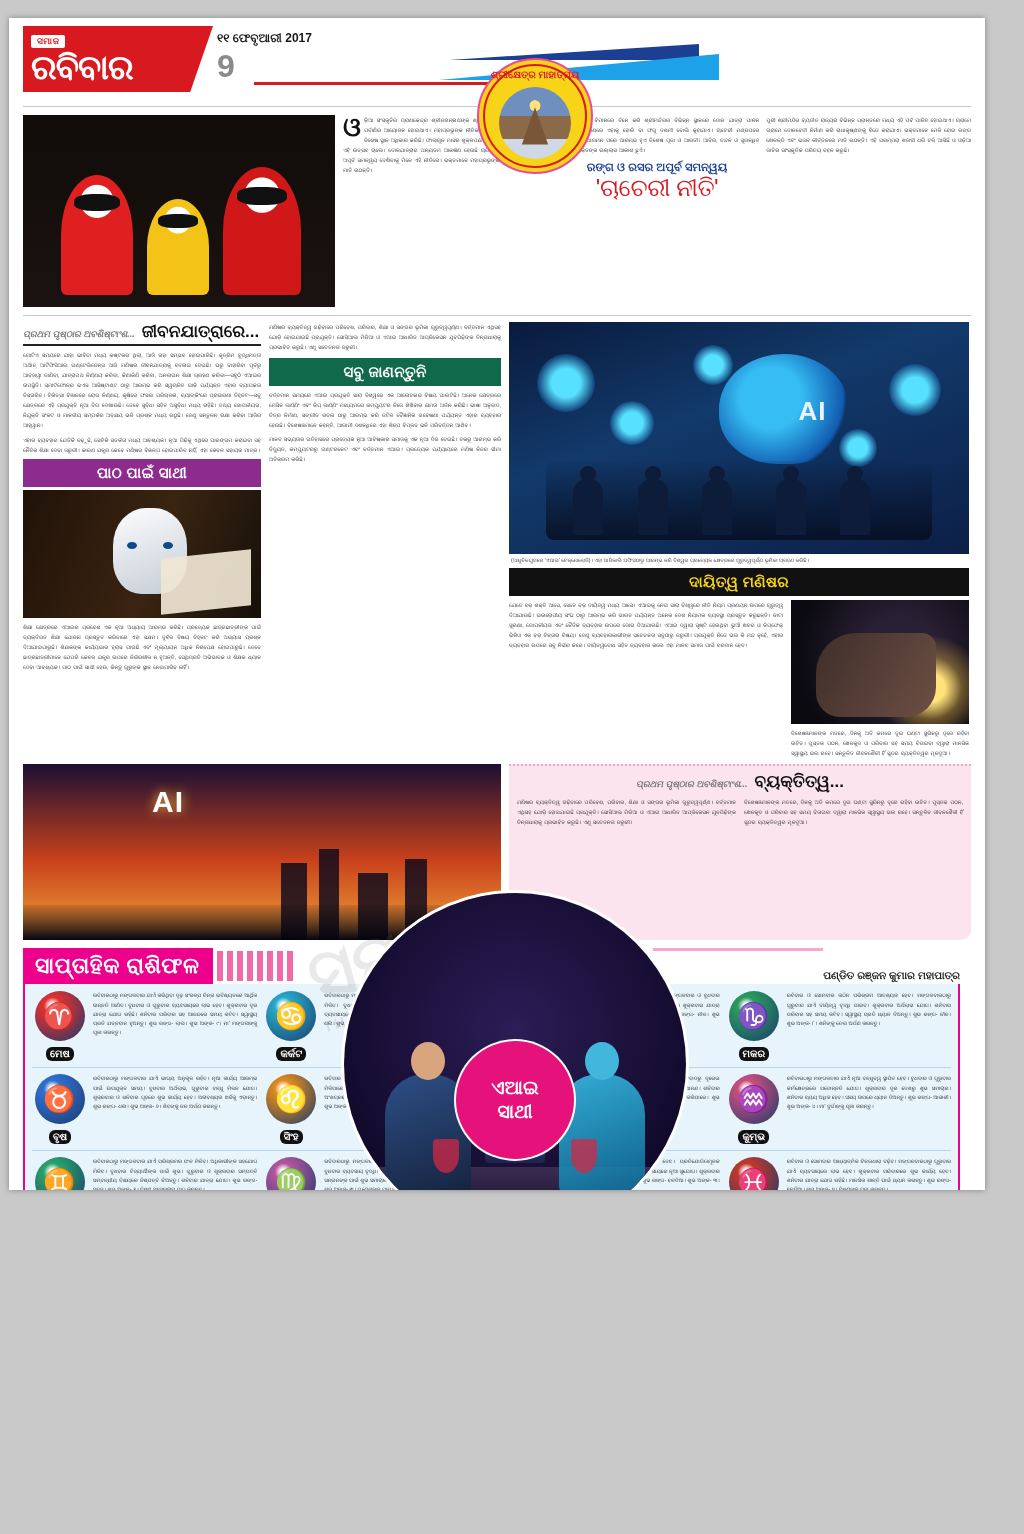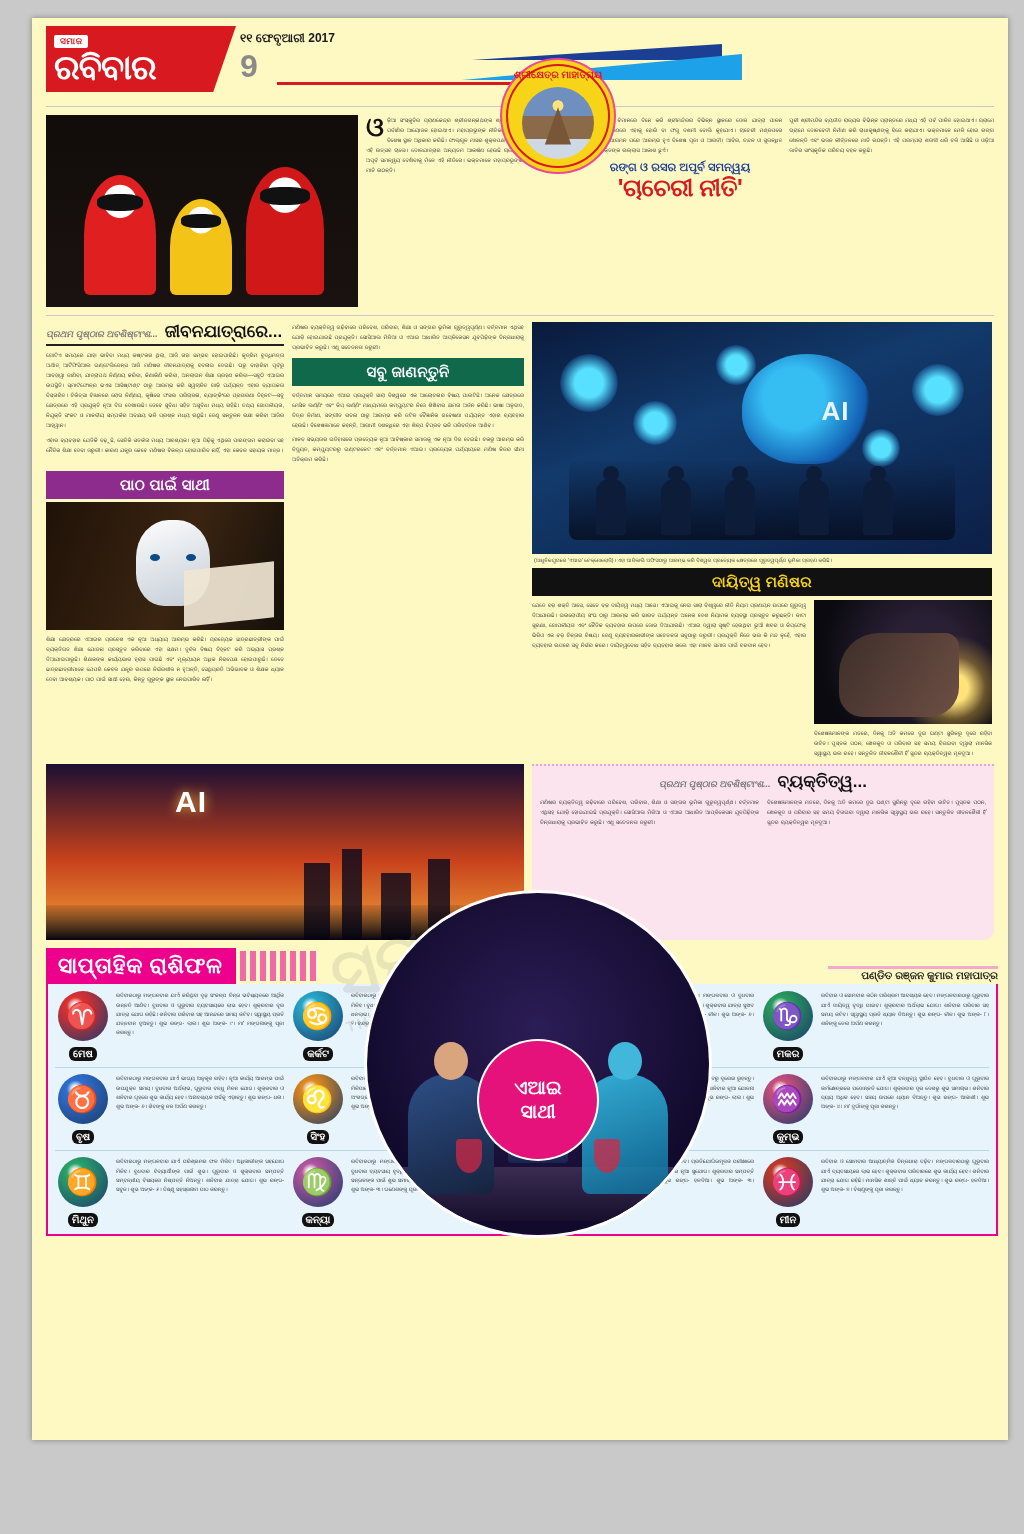--- a/index.html
+++ b/index.html
@@ -4,23 +4,23 @@
 <style>
   * { box-sizing: border-box; margin: 0; padding: 0; }
   body {
     width: 1024px; height: 1534px;
     background: #c9c9c9;
     font-family: "Liberation Sans", sans-serif;
     overflow: hidden;
   }
   .page {
     position: absolute;
-    left: 32px; top: 18px;
-    width: 976px; height: 1422px;
-    background: #fef9c3;
+    left: 9px; top: 18px;
+    width: 976px; height: 1172px;
+    background: #ffffff;
     box-shadow: 0 0 6px rgba(0,0,0,.35);
     overflow: hidden;
   }
 
   
   .masthead { position: relative; height: 88px; }
   .logo-block {
     position: absolute; left: 14px; top: 8px;
     width: 190px; height: 66px;
     background: #d8191f;
@@ -141,21 +141,21 @@
     width: 64%; height: 14%; background: #111; border-radius: 40%;
   }
   .lead-cols { flex: 1; display: flex; gap: 7px; }
   .lead-col { flex: 1; }
   .dropcap {
     float: left; font-size: 26px; line-height: .8; font-weight: bold;
     color: #111; margin: 2px 3px 0 0;
   }
   .headline-box { text-align: center; margin: 6px 0 21px 0; }
   .headline-sub { font-size: 11.5px; font-weight: bold; color: #1c3f94; }
-  .headline-main { font-size: 24px; font-weight: bold; color: #d8191f; letter-spacing: -.5px; }
+  .headline-main { font-size: 24px; font-weight: normal; color: #d8191f; letter-spacing: -.5px; }
 
   
   .mid { display: flex; gap: 8px; padding: 6px 14px 0 14px; position: relative; }
   .col-a { width: 238px; }
   .col-b { width: 232px; }
   .col-c { width: 460px; }
 
   .sec-head-row { display: flex; align-items: baseline; gap: 7px; border-bottom: 2px solid #222; padding-bottom: 2px; }
 
   .ai-photo {
@@ -263,21 +263,21 @@
 
   
   .bottom-strip { display: flex; gap: 8px; padding: 6px 14px 0 14px; }
   .pink-panel {
     background: #fbe4ee; border-radius: 0 0 10px 10px;
     border-top: 2px dotted #e9a9c6;
     padding: 6px 8px 8px 8px;
   }
 
   
-  .horo-wrap { padding: 8px 10px 10px 14px; }
+  .horo-wrap { padding: 8px 25px 10px 14px; }
   .horo-bar { position: relative; height: 36px; display: flex; align-items: stretch; }
   .horo-title {
     background: #ec008c; color: #ffffff; font-weight: bold;
     font-size: 22px; padding: 3px 14px 3px 12px;
     display: flex; align-items: center; letter-spacing: .5px;
   }
   .horo-stripes { display: flex; gap: 4px; align-items: center; margin-left: 4px; }
   .horo-stripes i { display: block; width: 6px; height: 30px; background: #f06aaa; }
   .horo-byline {
     margin-left: auto; align-self: flex-end;
@@ -362,21 +362,21 @@
   <div class="mid">
 
     <div class="col-a">
       <div class="sec-head-row">
         <span class="kicker">ପ୍ରଥମ ପୃଷ୍ଠାର ଅବଶିଷ୍ଟାଂଶ...</span>
         <span class="kicker-head">ଜୀବନଯାତ୍ରାରେ...</span>
       </div>
       <p class="body-text" style="margin-top:4px">ଗୋଟିଏ ସମୟରେ ଯାହା ଭାବିବା ମଧ୍ୟ କଷ୍ଟକର ଥିଲା, ଆଜି ତାହା ସମ୍ଭବ ହୋଇପାରିଛି। କୃତ୍ରିମ ବୁଦ୍ଧିମତ୍ତା ଅର୍ଥାତ୍ ଆର୍ଟିଫିସିଆଲ ଇଣ୍ଟେଲିଜେନ୍ସ ଆଜି ମଣିଷର ଜୀବନଯାତ୍ରାକୁ ବଦଳାଇ ଦେଇଛି। ଘରୁ ବାହାରିବା ପୂର୍ବରୁ ଆବହାୱା ଜାଣିବା, ଯାତ୍ରାପଥ ନିର୍ଣ୍ଣୟ କରିବା, କିଣାକିଣି କରିବା, ଅନଲାଇନ ଶିକ୍ଷା ଗ୍ରହଣ କରିବା—ସବୁଠି ଏଆଇର ଉପସ୍ଥିତି। ସ୍ମାର୍ଟଫୋନ୍‌ର ଭଏସ ଆସିଷ୍ଟାଣ୍ଟ ଠାରୁ ଆରମ୍ଭ କରି ସ୍ୱଚାଳିତ ଗାଡ଼ି ପର୍ଯ୍ୟନ୍ତ ଏହାର ବ୍ୟାପକତା ବିସ୍ତାରିତ। ଚିକିତ୍ସା ବିଜ୍ଞାନରେ ରୋଗ ନିର୍ଣ୍ଣୟ, କୃଷିରେ ଫସଲ ପରିଚାଳନା, ବ୍ୟାଙ୍କିଂରେ ପ୍ରତାରଣା ଚିହ୍ନଟ—ସବୁ କ୍ଷେତ୍ରରେ ଏହି ପ୍ରଯୁକ୍ତି ନୂଆ ଦିଗ ଦେଖାଉଛି। ତେବେ ସୁବିଧା ସହିତ ଅସୁବିଧା ମଧ୍ୟ ରହିଛି। ତଥ୍ୟ ଗୋପନୀୟତା, ନିଯୁକ୍ତି ସଂକଟ ଓ ମାନବୀୟ ସମ୍ପର୍କର ଅବକ୍ଷୟ ଭଳି ପ୍ରଶ୍ନ ମଧ୍ୟ ଉଠୁଛି। ତେଣୁ ସନ୍ତୁଳନ ରକ୍ଷା କରିବା ଆଜିର ଆହ୍ୱାନ।</p>
       <p class="body-text" style="margin-top:5px">ଏହାର ବ୍ୟବହାର ଯେତିକି ବଢ଼ୁଛି, ସେତିକି ସତର୍କତା ମଧ୍ୟ ଆବଶ୍ୟକ। ନୂଆ ପିଢ଼ିକୁ ଏଥିରେ ପାରଙ୍ଗମ କରାଇବା ସହ ନୈତିକ ଶିକ୍ଷା ଦେବା ଜରୁରୀ। କାରଣ ଯନ୍ତ୍ର କେବେ ମଣିଷର ବିକଳ୍ପ ହୋଇପାରିବ ନାହିଁ, ଏହା କେବଳ ସହାୟକ ମାତ୍ର।</p>
 
-      <div class="band" style="background:#8e2c8e;margin-top:16px">ପାଠ ପାଇଁ ସାଥୀ</div>
+      <div class="band" style="background:#8e2c8e;margin-top:4px">ପାଠ ପାଇଁ ସାଥୀ</div>
       <div class="book-photo" style="margin-top:3px">
         <div class="robot-head">
           <span class="robot-eye" style="left:14px"></span>
           <span class="robot-eye" style="right:14px"></span>
         </div>
         <div class="book-pg"></div>
       </div>
       <p class="body-text" style="margin-top:4px">ଶିକ୍ଷା କ୍ଷେତ୍ରରେ ଏଆଇର ପ୍ରବେଶ ଏକ ନୂଆ ଅଧ୍ୟାୟ ଆରମ୍ଭ କରିଛି। ପ୍ରତ୍ୟେକ ଛାତ୍ରଛାତ୍ରୀଙ୍କ ପାଇଁ ବ୍ୟକ୍ତିଗତ ଶିକ୍ଷା ଯୋଜନା ପ୍ରସ୍ତୁତ କରିବାରେ ଏହା ସକ୍ଷମ। ଦୁର୍ବଳ ବିଷୟ ଚିହ୍ନଟ କରି ଅଭ୍ୟାସ ପ୍ରଶ୍ନ ଦିଆଯାଇପାରୁଛି। ଶିକ୍ଷକଙ୍କ କାର୍ଯ୍ୟଭାର ହ୍ରାସ ପାଇଛି ଏବଂ ମୂଲ୍ୟାୟନ ଅଧିକ ନିରପେକ୍ଷ ହୋଇପାରୁଛି। ତେବେ ଛାତ୍ରଛାତ୍ରୀମାନେ ଯେପରି କେବଳ ଯନ୍ତ୍ର ଉପରେ ନିର୍ଭରଶୀଳ ନ ହୁଅନ୍ତି, ସେଥିପ୍ରତି ଅଭିଭାବକ ଓ ଶିକ୍ଷକ ଧ୍ୟାନ ଦେବା ଆବଶ୍ୟକ। ପାଠ ପାଇଁ ସାଥୀ ହେଉ, କିନ୍ତୁ ଗୁରୁଙ୍କ ସ୍ଥାନ ନେଇପାରିବ ନାହିଁ।</p>
     </div>
 
@@ -469,21 +469,21 @@
       <div class="horo-stripes">
         <i></i>
           <i></i>
         <i></i>
           <i></i>
         <i></i>
           <i></i>
         <i></i>
           <i></i>
       </div>
-      <div style="margin-left:auto;display:flex;flex-direction:column;justify-content:flex-end">
+      <div style="margin-left:auto;display:flex;flex-direction:row;justify-content:center">
         <div class="horo-byline-rule"></div>
         <div class="horo-byline">ପଣ୍ଡିତ ରଞ୍ଜନ କୁମାର ମହାପାତ୍ର</div>
       </div>
     </div>
 
     <div class="horo-grid" id="horo-grid">
         <div class="horo-cell">
           <div class="sign-col"><div class="sign-emblem" style="background: radial-gradient(circle at 35% 30%, rgb(255, 255, 255) 0px, rgb(255, 255, 255) 6%, rgb(224, 48, 48) 18%, rgb(27, 58, 107) 100%);">♈</div><span class="sign-name">ମେଷ</span></div>
           <div class="horo-text">ରବିବାରଠାରୁ ମଙ୍ଗଳବାର ଯାଏଁ କରିଥିବା ଦୃଢ଼ ସଂକଳ୍ପ ଚିନ୍ତା ଭବିଷ୍ୟତରେ ଆର୍ଥିକ ଉନ୍ନତି ଆଣିବ। ବୁଧବାର ଓ ଗୁରୁବାର ବ୍ୟବସାୟରେ ଲାଭ ହେବ। ଶୁକ୍ରବାର ଦୂର ଯାତ୍ରା ଯୋଗ ରହିଛି। ଶନିବାର ପରିବାର ସହ ଆନନ୍ଦରେ ସମୟ କଟିବ। ସ୍ୱାସ୍ଥ୍ୟ ପ୍ରତି ଯତ୍ନବାନ ହୁଅନ୍ତୁ। ଶୁଭ ରଙ୍ଗ- ଲାଲ। ଶୁଭ ଅଙ୍କ- ୯। ମା' ମଙ୍ଗଳାଙ୍କୁ ପୂଜା କରନ୍ତୁ।</div>
         </div>

